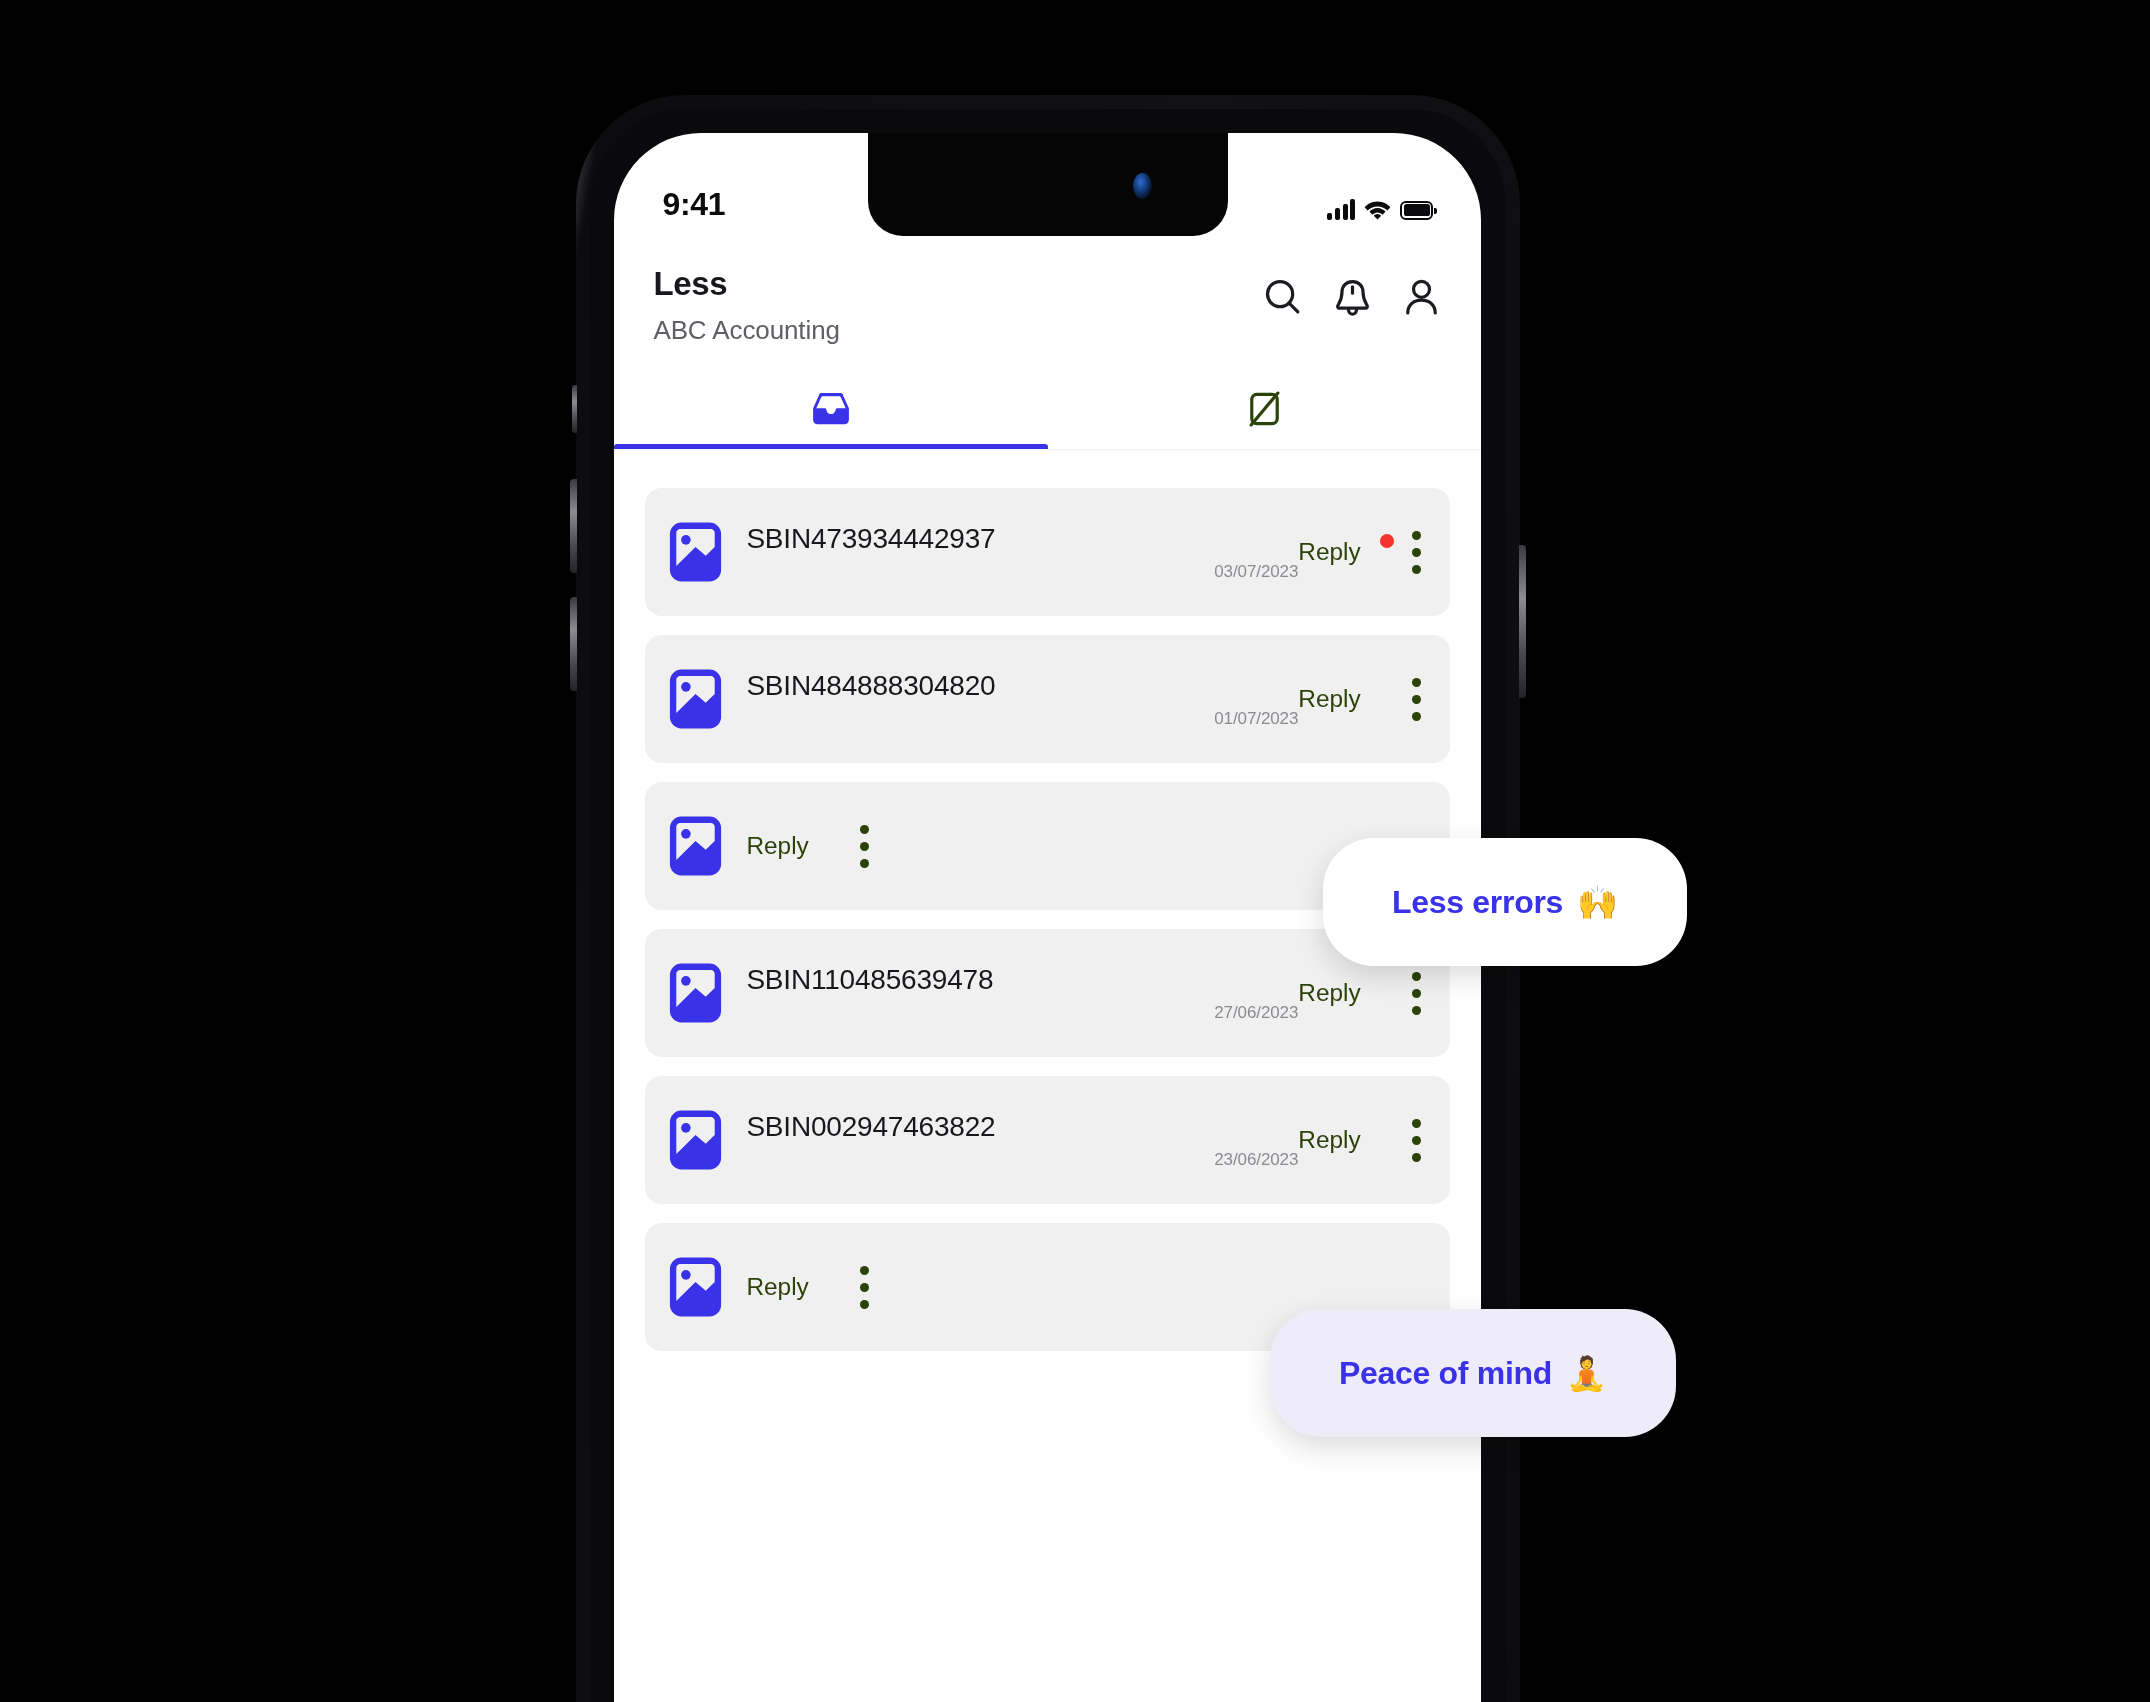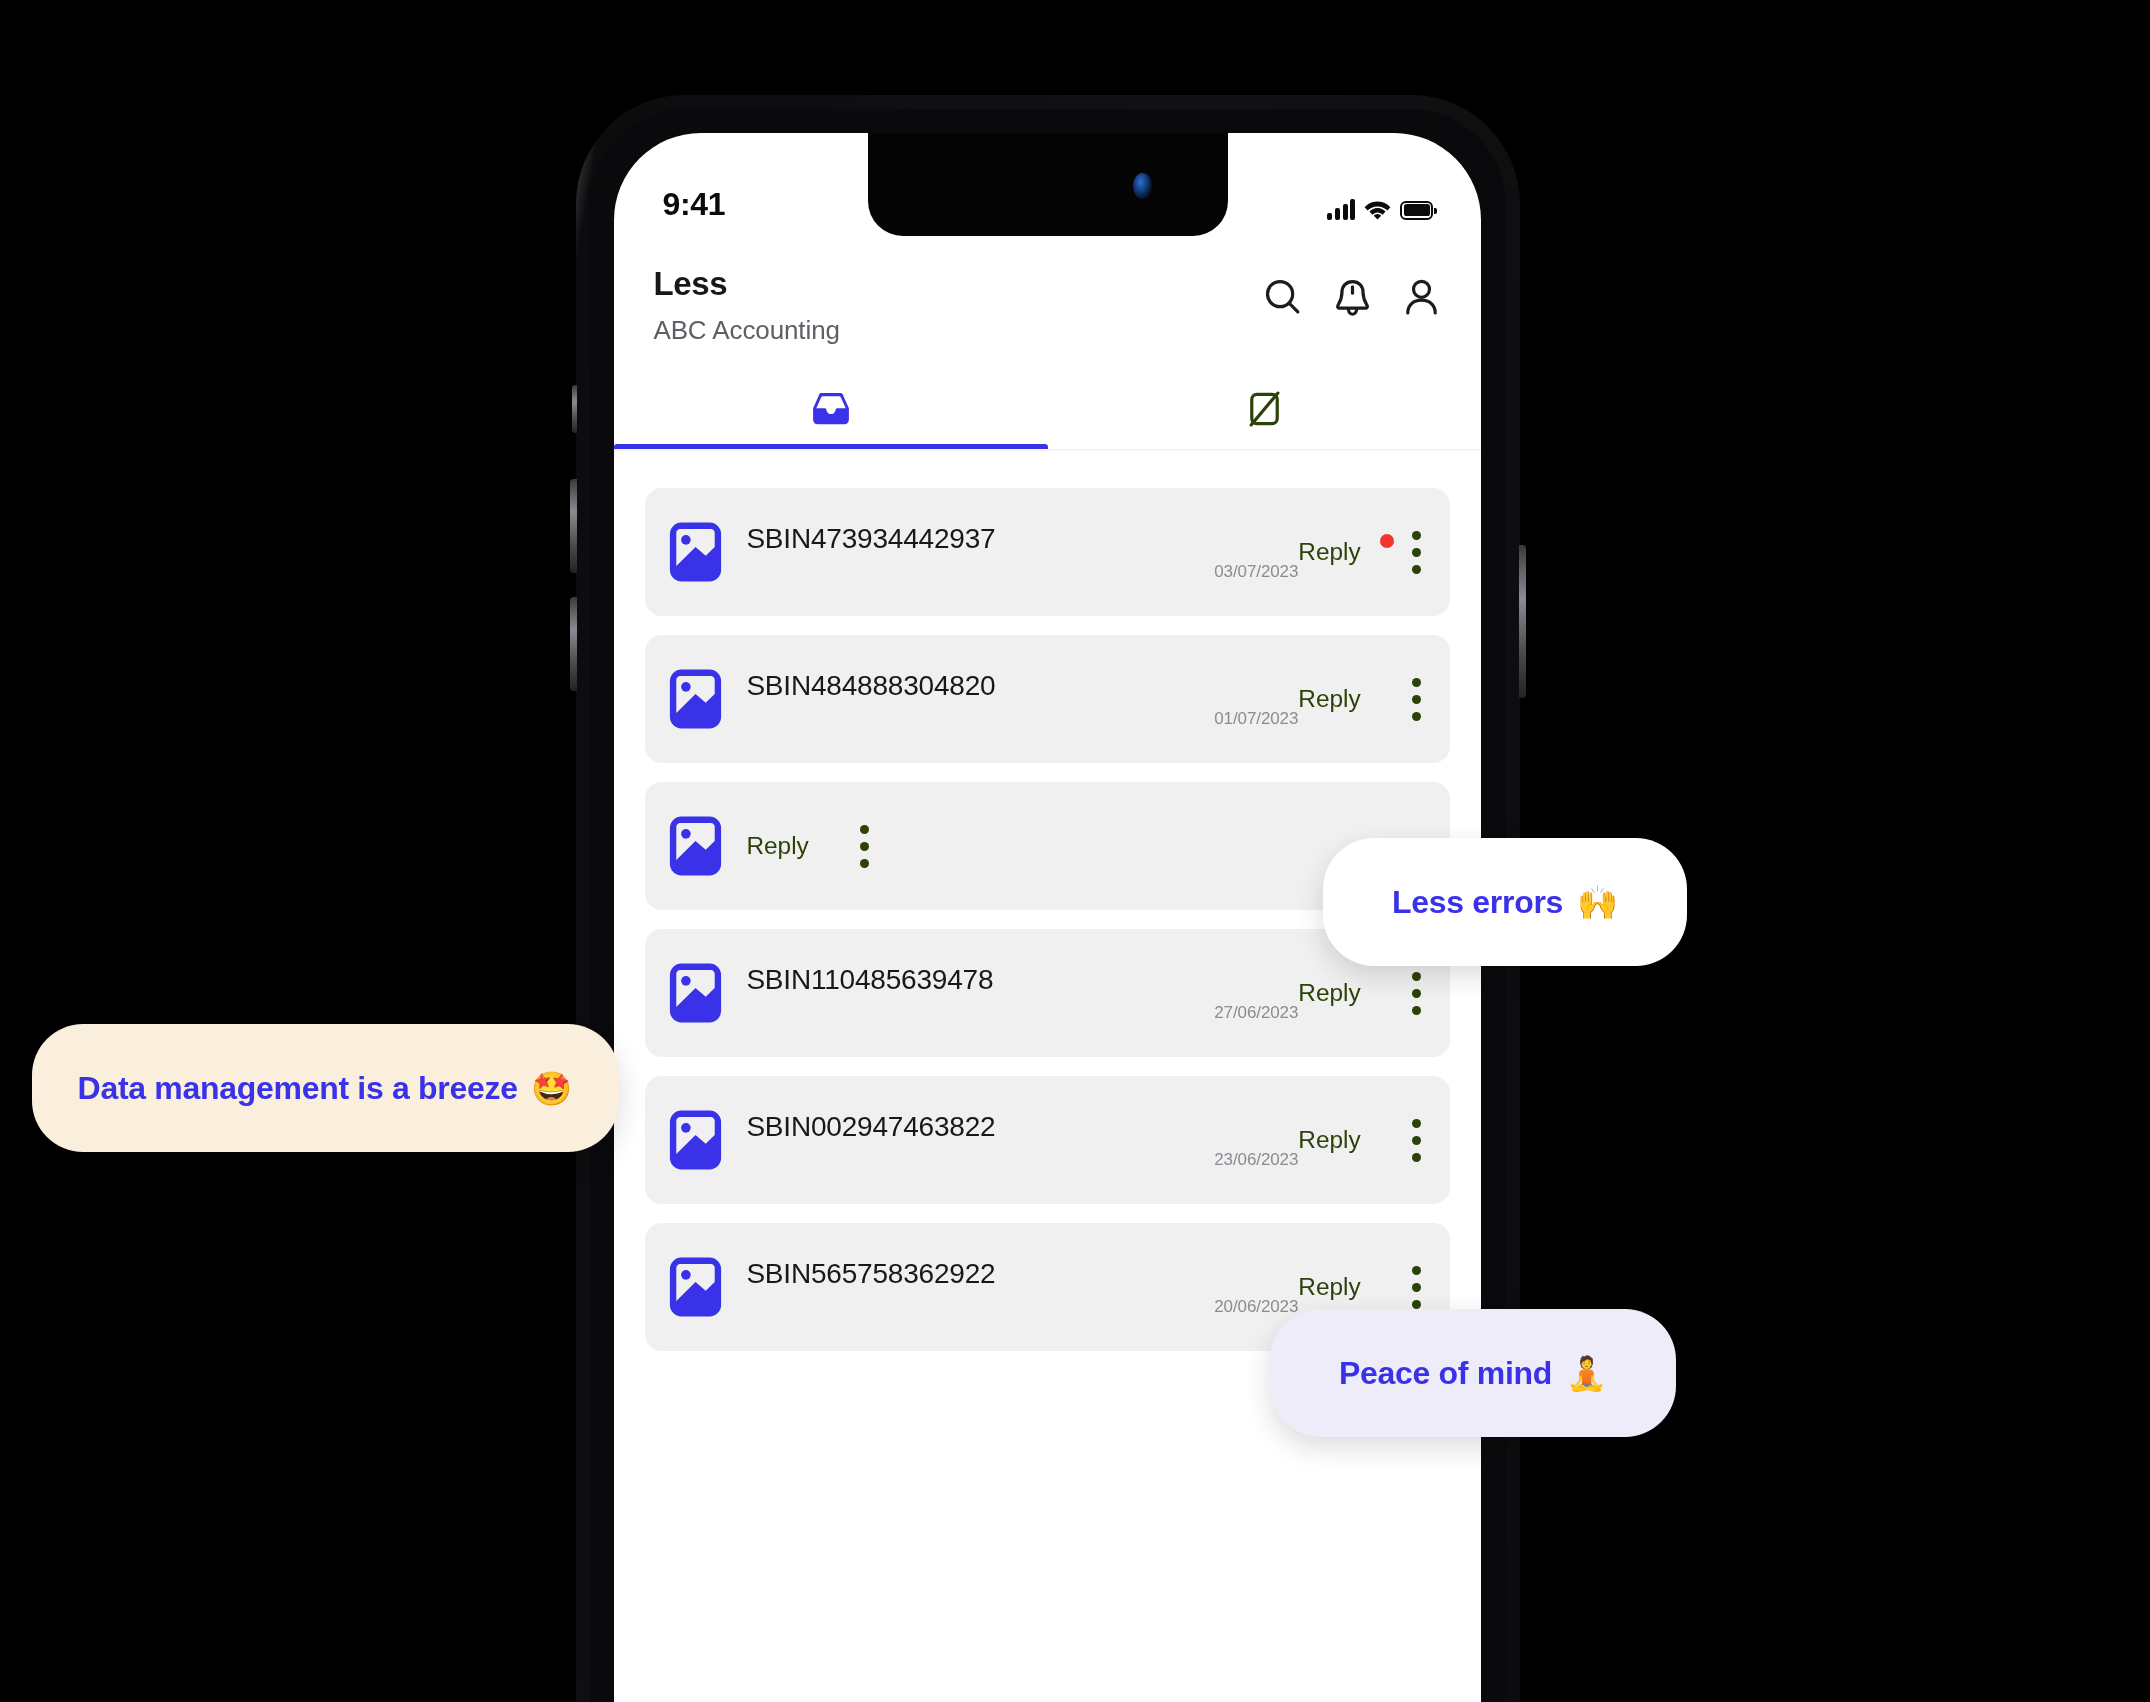--- a/index.html
+++ b/index.html
@@ -546,45 +546,37 @@
                 </div>
             </div>
           </div>
 
           <div class="row">
             <svg class="row-thumb" viewBox="0 0 88 100">
               <rect x="4" y="4" width="80" height="92" rx="18" fill="#3932e8"></rect>
               <path d="M14 20 C14 16.7 16.7 14 20 14 L68 14 C71.3 14 74 16.7 74 20 L74 42 L60 56 L44 42 L14 72 Z" fill="#f0f0f1"></path>
               <circle cx="29" cy="31" r="7.5" fill="#3932e8"></circle>
             </svg>
-            <div class="row-texts">
-              <div class="row-id">SBIN565758362922</div>
-              <div class="row-date">20/06/2023</div>
-            </div>
             <div class="row-right">
               <div class="row-reply">Reply</div>
               <div class="unread-spacer"></div>
               <div class="kebab">
                   <span></span>
                   <span></span>
                   <span></span>
                 </div>
             </div>
           </div>
 
         </div>
 
       </div>
     </div>
   </div>
 
-  <div class="chip" id="chip-data">
-    <span class="chip-text">Data management is a breeze</span>
-    <span class="chip-emoji">🤩</span>
-  </div>
 
   <div class="chip" id="chip-errors">
     <span class="chip-text">Less errors</span>
     <span class="chip-emoji">🙌</span>
   </div>
 
   <div class="chip" id="chip-peace">
     <span class="chip-text">Peace of mind</span>
     <span class="chip-emoji">🧘</span>
   </div>

